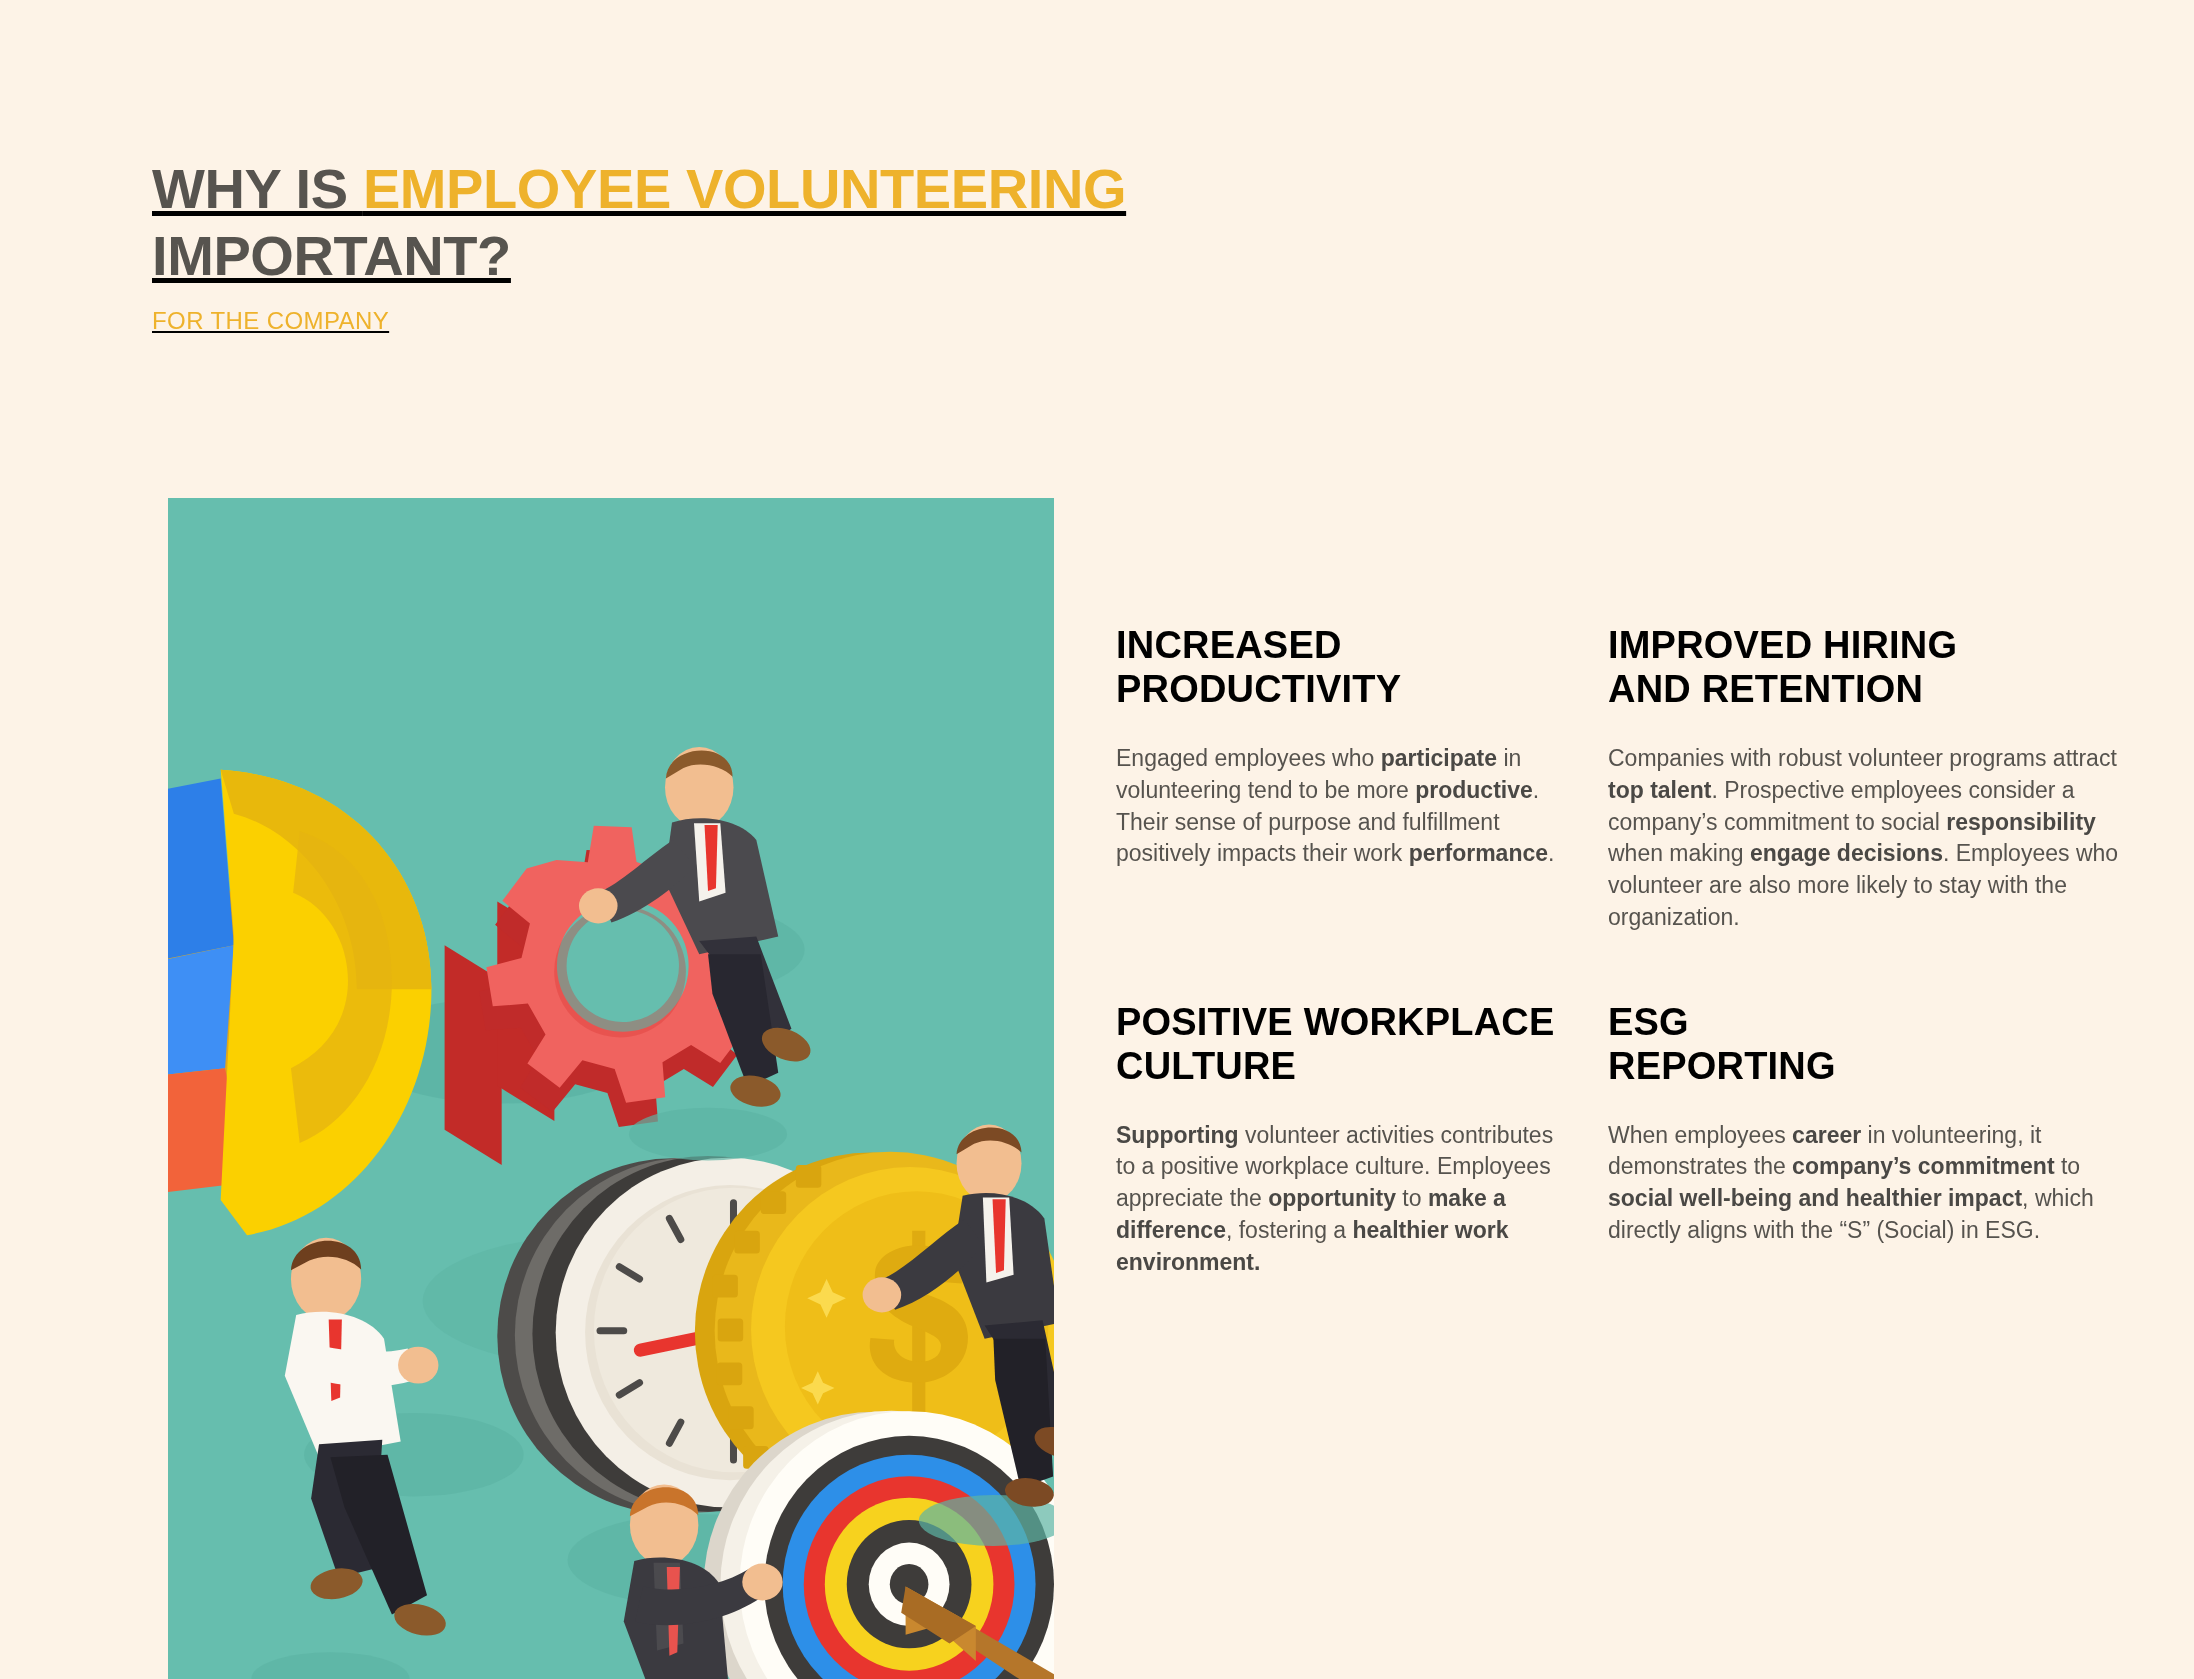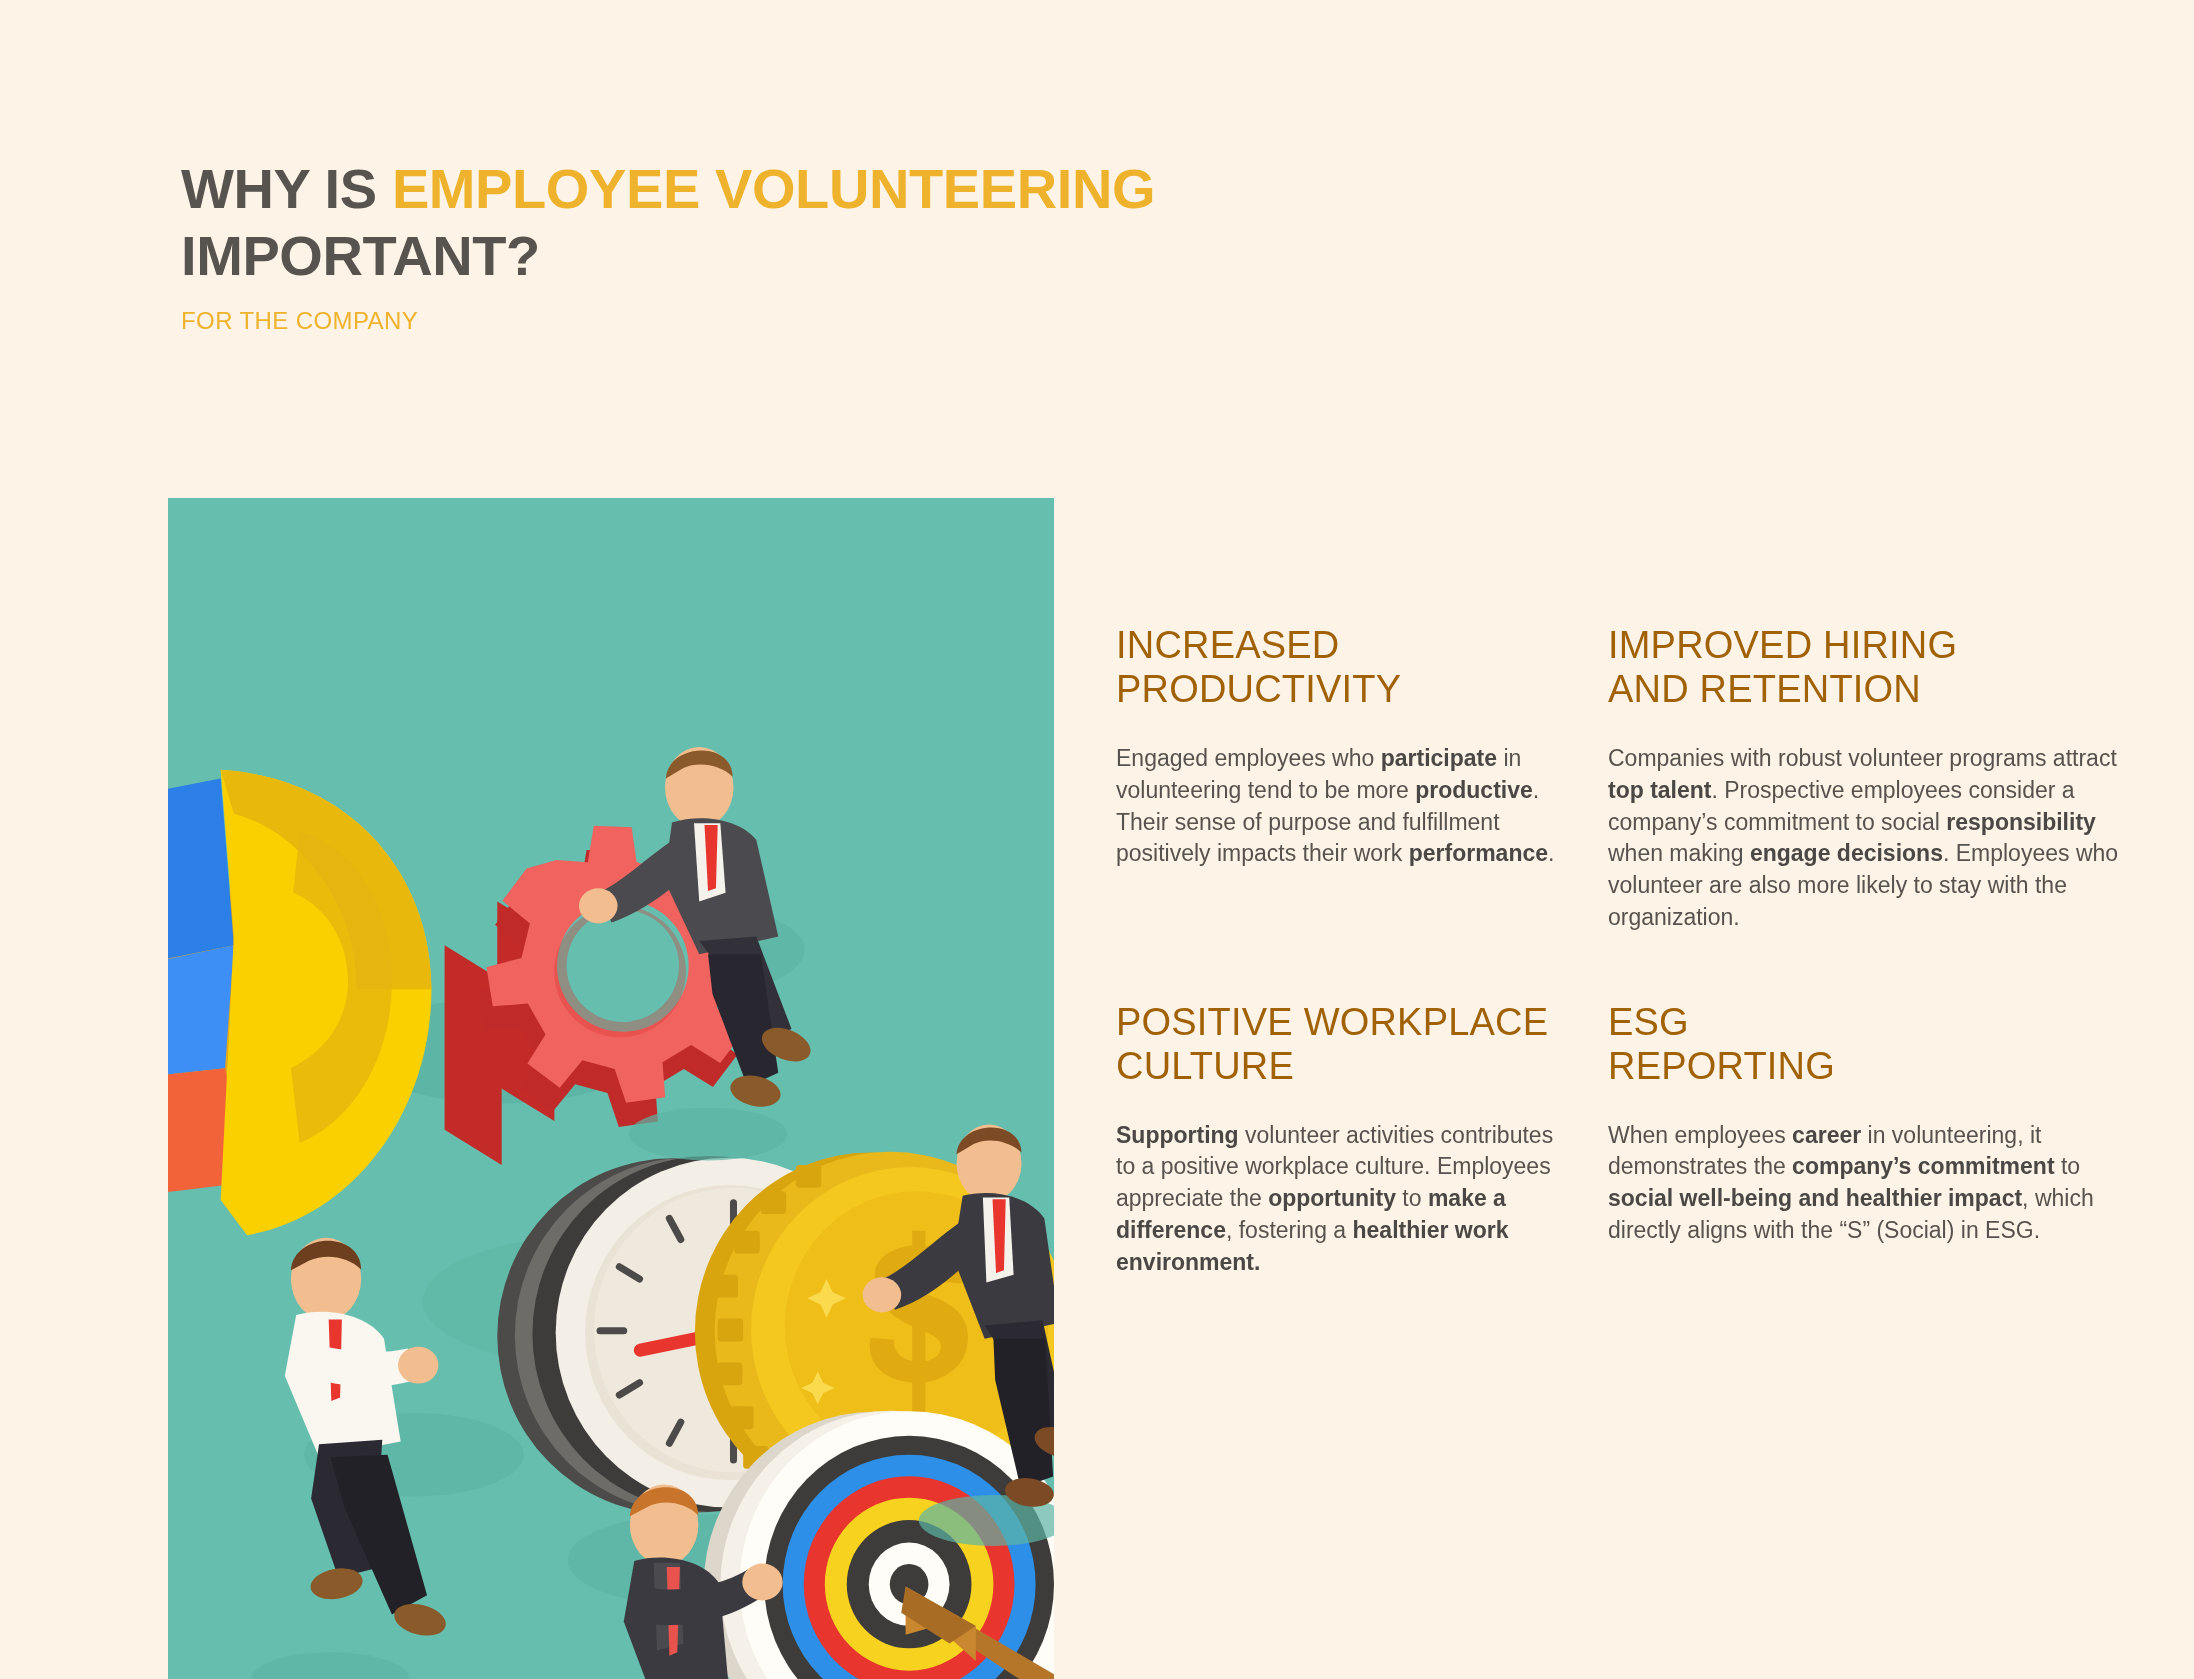--- a/index.html
+++ b/index.html
@@ -11,23 +11,24 @@
     height: 1679px;
     background: #FDF3E7;
     font-family: "Liberation Sans", sans-serif;
     overflow: hidden;
     position: relative;
   }
 
   
   .header {
     position: absolute;
-    left: 181px;
+    left: 152px;
     top: 156px;
     width: 1053px;
+    text-decoration: underline;
   }
   .title {
     font-size: 56px;
     font-weight: 700;
     line-height: 1.19;
     letter-spacing: -0.4px;
     color: #57544F;
     margin: 0;
     text-transform: uppercase;
   }
@@ -63,24 +64,24 @@
     display: grid;
     grid-template-columns: 492px 527px;
     grid-auto-rows: min-content;
     row-gap: 66px;
   }
   .block { width: 439px; }
   .block.wide { width: 527px; }
   .block-title {
     margin: 0;
     font-size: 38px;
-    font-weight: 400;
+    font-weight: 700;
     line-height: 1.16;
     letter-spacing: 0.2px;
-    color: #a16207;
+    color: #000000;
     text-transform: uppercase;
     white-space: pre-line;
   }
   .block-body {
     margin: 32px 0 0 0;
     font-size: 23px;
     font-weight: 400;
     line-height: 1.38;
     color: #56534E;
   }

